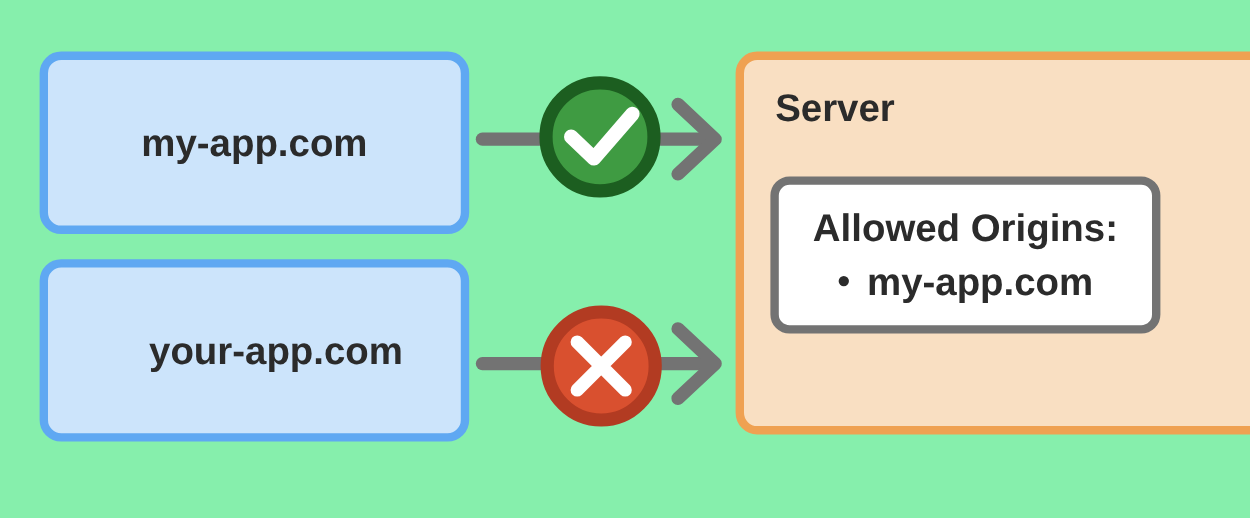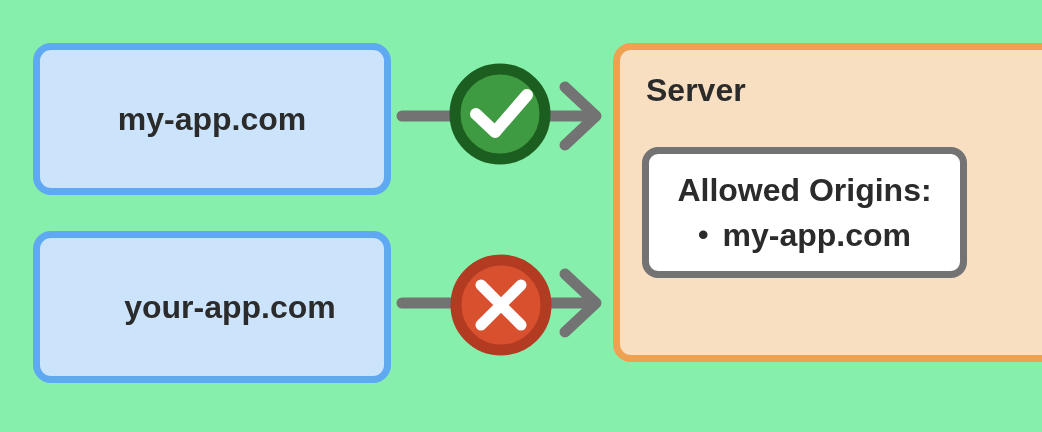--- a/index.html
+++ b/index.html
@@ -19,21 +19,21 @@
     height: 152px;
     box-sizing: border-box;
     background: #cce4fb;
     border: 7px solid #5fa8f2;
     border-radius: 18px;
     display: flex;
     align-items: center;
     justify-content: center;
   }
   .client-box-1 { top: 43px; }
-  .client-box-2 { top: 231px; padding-left: 36px; }
+  .client-box-2 { top: 216px; padding-left: 36px; }
   .client-label {
     font-size: 32px;
     font-weight: bold;
     color: #2b2b2b;
   }
   .arrows-layer {
     position: absolute;
     left: 0;
     top: 0;
     width: 1042px;

